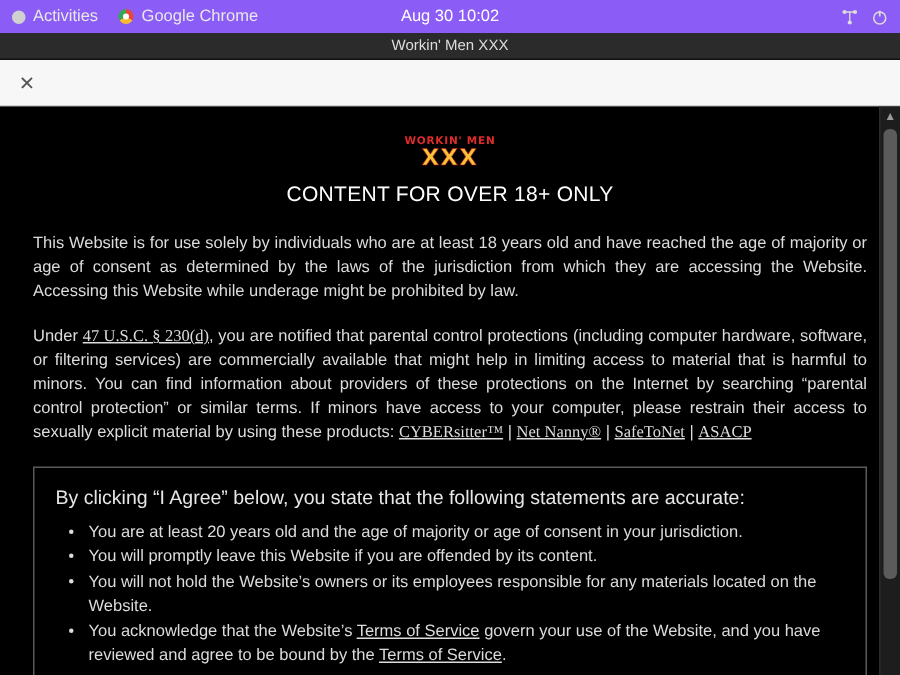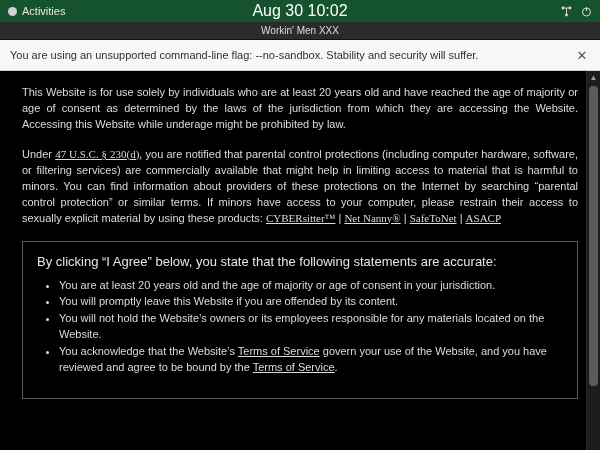--- a/index.html
+++ b/index.html
@@ -10,21 +10,21 @@
     width: 600px;
     height: 450px;
     overflow: hidden;
     background: #000;
     font-family: "Liberation Sans", sans-serif;
   }
 
   
   .topbar {
     height: 22px;
-    background: #14532d;
+    background: #8b5cf6;
     color: #ffffff;
     display: flex;
     align-items: center;
     font-size: 11px;
     position: relative;
   }
   .topbar-left {
     display: flex;
     align-items: center;
     gap: 14px;
@@ -55,21 +55,21 @@
     position: absolute;
     left: 3px; top: 3px;
     width: 4px; height: 4px;
     border-radius: 50%;
     background: #ffffff;
   }
   .topbar-center {
     position: absolute;
     left: 0; right: 0;
     text-align: center;
-    font-size: 16px;
+    font-size: 11px;
     color: #ffffff;
     pointer-events: none;
   }
   .topbar-right {
     margin-left: auto;
     display: flex;
     align-items: center;
     gap: 9px;
     padding-right: 8px;
   }
@@ -223,20 +223,24 @@
   }
 </style>
 </head>
 <body>
 
 <div class="topbar">
   <div class="topbar-left">
     <div class="tb-item">
       <span class="dot-icon"></span>
       <span>Activities</span>
+    </div>
+    <div class="tb-item">
+      <span class="chrome-icon"></span>
+      <span>Google Chrome</span>
     </div>
   </div>
   <div class="topbar-center">Aug 30  10:02</div>
   <div class="topbar-right">
     <span class="net-icon">
       <svg width="11" height="11" viewBox="0 0 11 11" aria-hidden="true">
         <circle cx="2" cy="2" r="1.4" fill="#dcdcdc"></circle>
         <circle cx="9" cy="2" r="1.4" fill="#dcdcdc"></circle>
         <circle cx="5.5" cy="9" r="1.4" fill="#dcdcdc"></circle>
         <path d="M2 2 L9 2 M5.5 2 L5.5 9" stroke="#dcdcdc" stroke-width="0.9" fill="none"></path>
@@ -249,30 +253,36 @@
       </svg>
     </span>
   </div>
 </div>
 
 <div class="title-strip">
   <span>Workin' Men XXX</span>
 </div>
 
 <div class="infobar">
-  <div class="infobar-text">You are using an unsupported command-line flag: --no-sandbox. Stability and security will suffer.</div>
   <div class="infobar-close">✕</div>
 </div>
 
 <div class="page">
   <div class="page-inner">
 
-
-
-    <p class="para">This Website is for use solely by individuals who are at least 20 years old and have reached the age of majority or age of consent as determined by the laws of the jurisdiction from which they are accessing the Website. Accessing this Website while underage might be prohibited by law.</p>
+    <div class="logo-wrap">
+      <div class="logo">
+        <div class="logo-top">WORKIN' MEN</div>
+        <div class="logo-bottom">XXX</div>
+      </div>
+    </div>
+
+    <div class="headline">CONTENT FOR OVER 18+ ONLY</div>
+
+    <p class="para">This Website is for use solely by individuals who are at least 18 years old and have reached the age of majority or age of consent as determined by the laws of the jurisdiction from which they are accessing the Website. Accessing this Website while underage might be prohibited by law.</p>
 
     <p class="para">
       <span>Under </span><a href="#">47 U.S.C. § 230(d)</a><span>, you are notified that parental control protections (including computer hardware, software, or filtering services) are commercially available that might help in limiting access to material that is harmful to minors. You can find information about providers of these protections on the Internet by searching “parental control protection” or similar terms. If minors have access to your computer, please restrain their access to sexually explicit material by using these products: </span><a href="#">CYBERsitter™</a><span> | </span><a href="#">Net Nanny®</a><span> | </span><a href="#">SafeToNet</a><span> | </span><a href="#">ASACP</a>
     </p>
 
     <div class="box">
       <p class="box-lead">By clicking “I Agree” below, you state that the following statements are accurate:</p>
       <ul>
         <li>You are at least 20 years old and the age of majority or age of consent in your jurisdiction.</li>
         <li>You will promptly leave this Website if you are offended by its content.</li>

